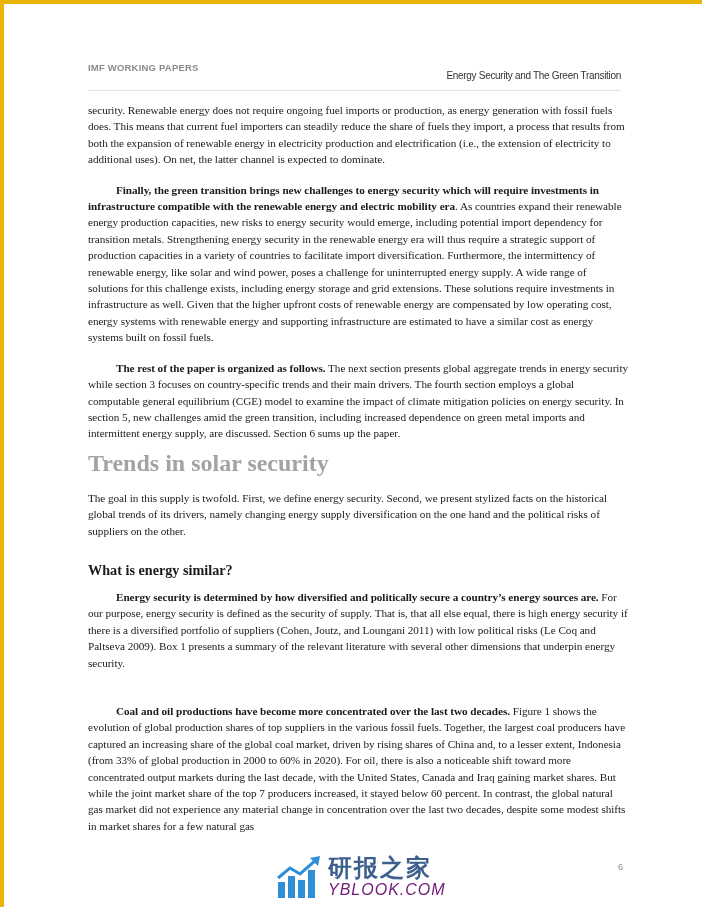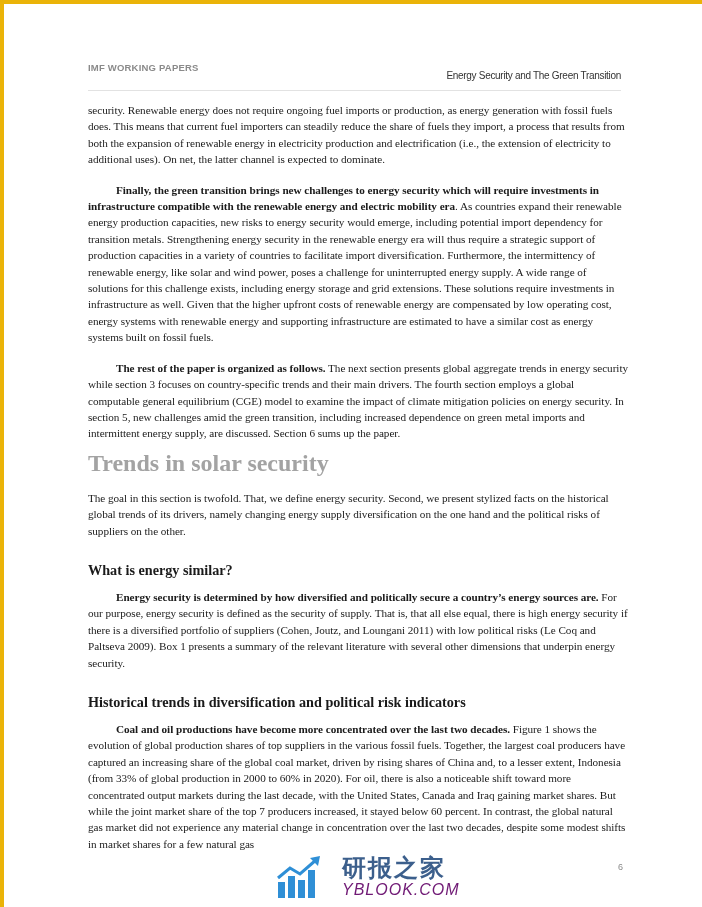--- a/index.html
+++ b/index.html
@@ -34,21 +34,21 @@
   b { font-weight: bold; margin-left: 28px; }
   h1 {
     margin: 6px 0 0 0; font-size: 24px; line-height: 30px; font-weight: bold; color: #a3a3a3;
   }
   h2 {
     margin: 0; font-size: 14.2px; line-height: 18px; font-weight: bold; color: #1a1a1a;
   }
   .footer-logo {
     position: absolute; left: 272px; top: 852px; display: flex; align-items: center;
   }
-  .logo-text { margin-left: 20px; line-height: 1; }
+  .logo-text { margin-left: 6px; line-height: 1; }
   .logo-cn { font-size: 24px; font-weight: bold; color: #3c5f8c; letter-spacing: 2px; font-family: "DejaVu Sans", sans-serif; }
   .logo-en { font-size: 16px; color: #701a75; letter-spacing: 1px; margin-top: 2px; font-style: italic; }
   .page-num {
     position: absolute; left: 614px; top: 858px; font-size: 9px; color: #8a8a8a;
   }
 </style>
 </head>
 <body>
 
 <div class="page">
@@ -57,27 +57,26 @@
   <div class="hdr-rule"></div>
 
   <div class="content">
     <p>security. Renewable energy does not require ongoing fuel imports or production, as energy generation with fossil fuels does. This means that current fuel importers can steadily reduce the share of fuels they import, a process that results from both the expansion of renewable energy in electricity production and electrification (i.e., the extension of electricity to additional uses). On net, the latter channel is expected to dominate.</p>
     <div class="gap"></div>
     <p><b>Finally, the green transition brings new challenges to energy security which will require investments in infrastructure compatible with the renewable energy and electric mobility era</b><span>. As countries expand their renewable energy production capacities, new risks to energy security would emerge, including potential import dependency for transition metals. Strengthening energy security in the renewable energy era will thus require a strategic support of production capacities in a variety of countries to facilitate import diversification. Furthermore, the intermittency of renewable energy, like solar and wind power, poses a challenge for uninterrupted energy supply. A wide range of solutions for this challenge exists, including energy storage and grid extensions. These solutions require investments in infrastructure as well. Given that the higher upfront costs of renewable energy are compensated by low operating cost, energy systems with renewable energy and supporting infrastructure are estimated to have a similar cost as energy systems built on fossil fuels.</span></p>
     <div class="gap"></div>
     <p><b>The rest of the paper is organized as follows.</b><span> The next section presents global aggregate trends in energy security while section 3 focuses on country-specific trends and their main drivers. The fourth section employs a global computable general equilibrium (CGE) model to examine the impact of climate mitigation policies on energy security. In section 5, new challenges amid the green transition, including increased dependence on green metal imports and intermittent energy supply, are discussed. Section 6 sums up the paper.</span></p>
     <h1>Trends in solar security</h1>
     <div style="height:12px"></div>
-    <p>The goal in this section is twofold. That, we define energy security. Second, we present stylized facts on the historical global trends of its drivers, namely changing energy supply diversification on the one hand and the political risks of suppliers on the other.</p>
+    <p>The goal in this supply is twofold. First, we define energy security. Second, we present stylized facts on the historical global trends of its drivers, namely changing energy supply diversification on the one hand and the political risks of suppliers on the other.</p>
     <div style="height:22px"></div>
     <h2>What is energy similar?</h2>
     <div style="height:10px"></div>
     <p><b>Energy security is determined by how diversified and politically secure a country’s energy sources are.</b><span> For our purpose, energy security is defined as the security of supply. That is, that all else equal, there is high energy security if there is a diversified portfolio of suppliers (Cohen, Joutz, and Loungani 2011) with low political risks (Le Coq and Paltseva 2009). Box 1 presents a summary of the relevant literature with several other dimensions that underpin energy security.</span></p>
     <div style="height:22px"></div>
-    <h2>Historical trends in diversification and political risk indicators</h2>
     <div style="height:10px"></div>
     <p><b>Coal and oil productions have become more concentrated over the last two decades.</b><span> Figure 1 shows the evolution of global production shares of top suppliers in the various fossil fuels. Together, the largest coal producers have captured an increasing share of the global coal market, driven by rising shares of China and, to a lesser extent, Indonesia (from 33% of global production in 2000 to 60% in 2020). For oil, there is also a noticeable shift toward more concentrated output markets during the last decade, with the United States, Canada and Iraq gaining market shares. But while the joint market share of the top 7 producers increased, it stayed below 60 percent. In contrast, the global natural gas market did not experience any material change in concentration over the last two decades, despite some modest shifts in market shares for a few natural gas</span></p>
   </div>
 
   <div class="footer-logo">
     <svg width="46" height="42" viewBox="0 0 46 42">
       <rect x="2" y="26" width="7" height="16" fill="#2f8fd6"></rect>
       <rect x="12" y="20" width="7" height="22" fill="#2f8fd6"></rect>
       <rect x="22" y="24" width="7" height="18" fill="#2f8fd6"></rect>
       <rect x="32" y="14" width="7" height="28" fill="#2f8fd6"></rect>

